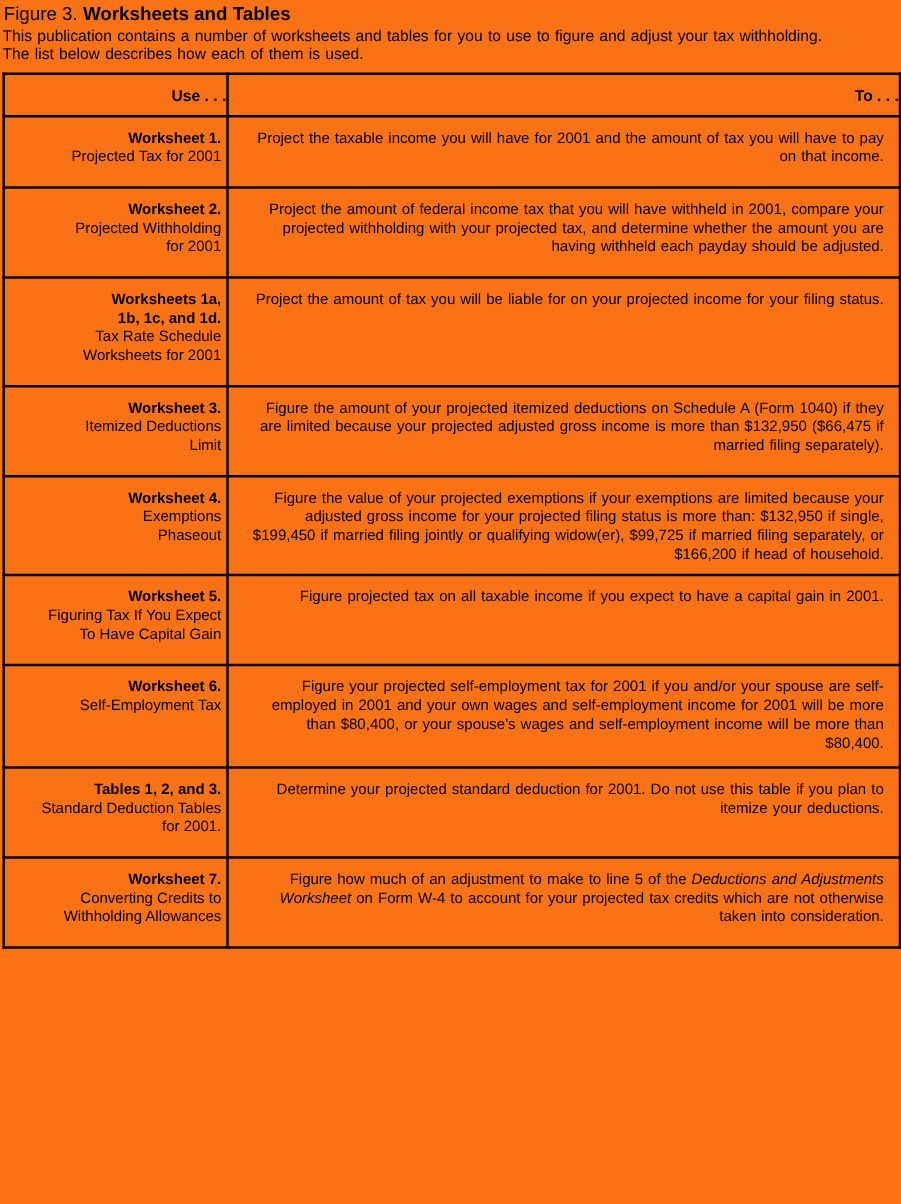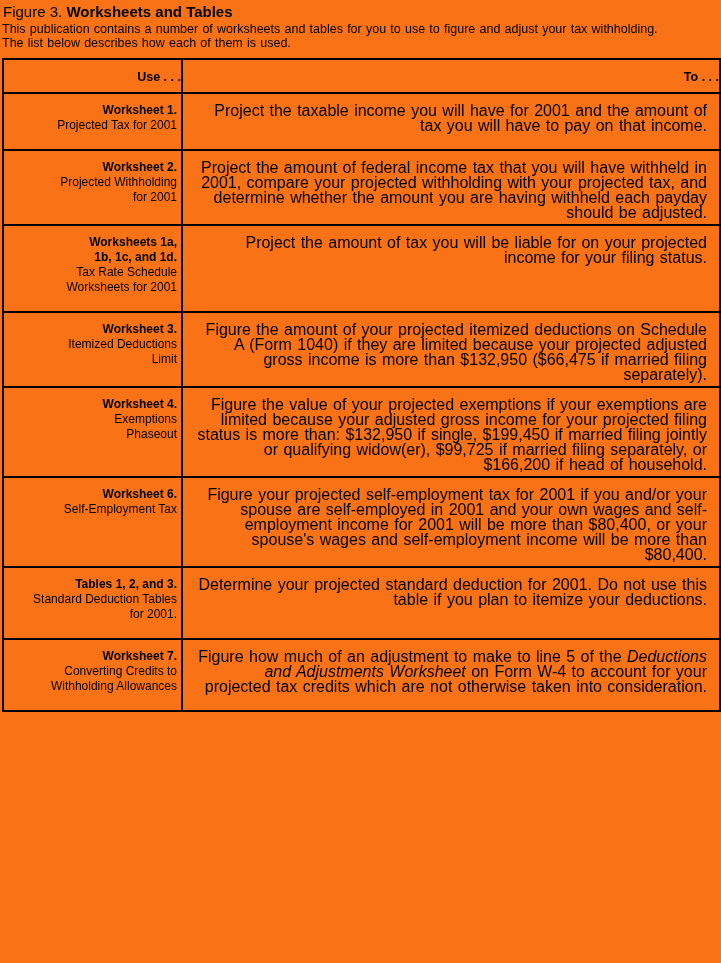--- a/index.html
+++ b/index.html
@@ -51,21 +51,21 @@
   }
   th.use-h { padding-left: 30px; }
   th.to-h  { padding-left: 3px; }
   td.use-cell {
     padding: 9px 4px 16px 10px;
     font-size: 12px;
     line-height: 15px;
   }
   td.to-cell {
     padding: 9px 12px 4px 13px;
-    font-size: 16px;
+    font-size: 12px;
     line-height: 15px;
     word-spacing: 0.06em;
   }
   .ws-name {
     display: block;
     font-weight: bold;
     white-space: pre-line;
   }
   .ws-sub {
     display: block;
@@ -142,20 +142,30 @@
       <td class="use-cell">
         <span class="ws-name">Worksheet 4.</span>
         <span class="ws-sub">Exemptions
 Phaseout</span>
       </td>
       <td class="to-cell">
         <span>Figure the value of your projected exemptions if your exemptions are limited because your adjusted gross income for your projected filing status is more than: $132,950 if single, $199,450 if married filing jointly or qualifying widow(er), $99,725 if married filing separately, or $166,200 if head of household.</span>
       </td>
     </tr>
 
+    <tr style="height:61px">
+      <td class="use-cell">
+        <span class="ws-name">Worksheet 5.</span>
+        <span class="ws-sub">Figuring Tax If You Expect
+To Have Capital Gain</span>
+      </td>
+      <td class="to-cell">
+        <span>Figure projected tax on all taxable income if you expect to have a capital gain in 2001.</span>
+      </td>
+    </tr>
 
     <tr style="height:82px">
       <td class="use-cell">
         <span class="ws-name">Worksheet 6.</span>
         <span class="ws-sub">Self-Employment Tax</span>
       </td>
       <td class="to-cell">
         <span>Figure your projected self-employment tax for 2001 if you and/or your spouse are self-employed in 2001 and your own wages and self-employment income for 2001 will be more than $80,400, or your spouse's wages and self-employment income will be more than $80,400.</span>
       </td>
     </tr>

